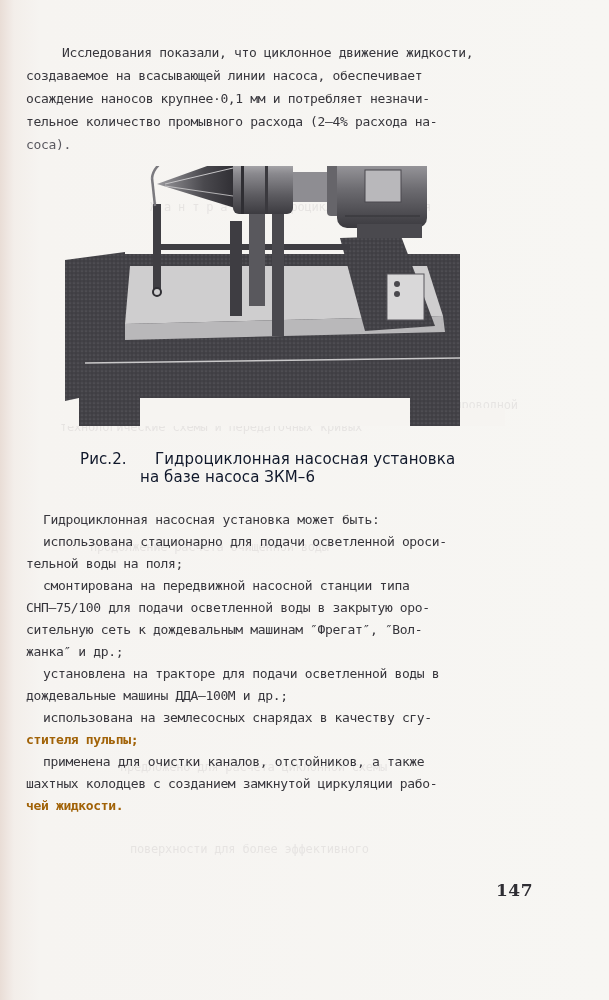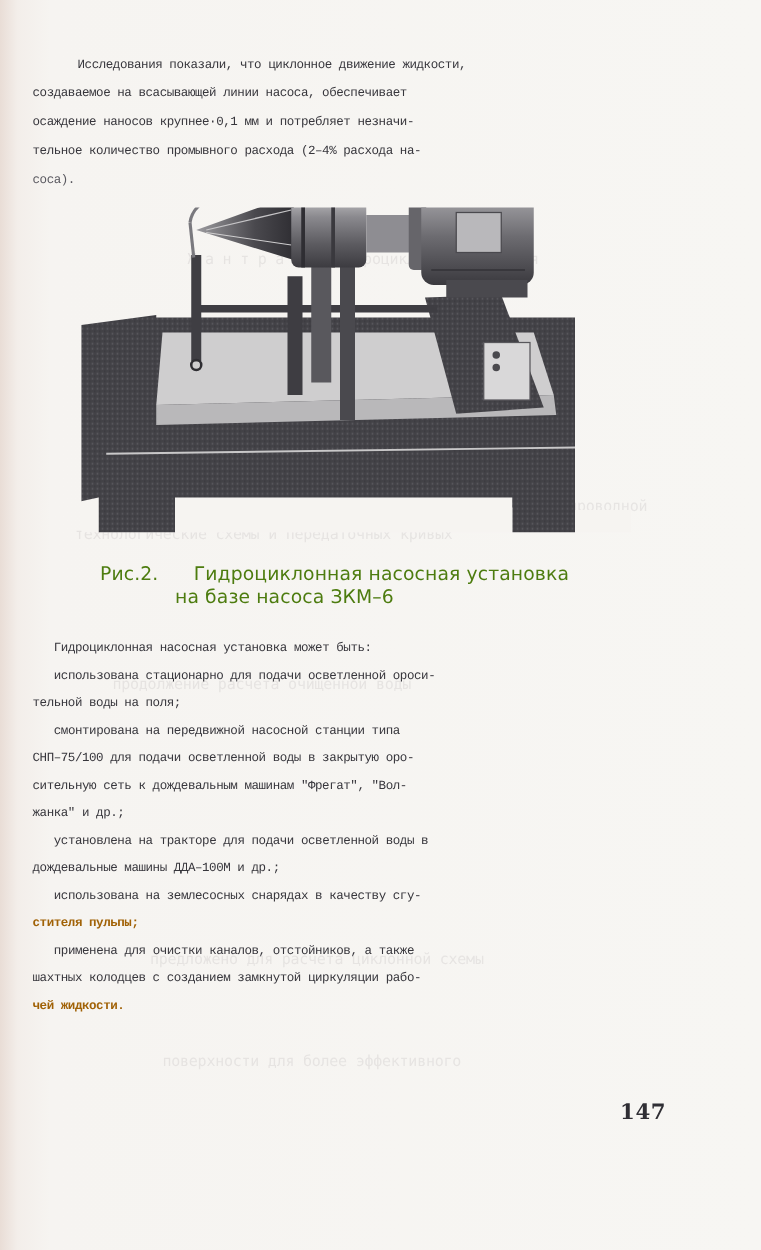--- a/index.html
+++ b/index.html
@@ -5,30 +5,29 @@
     html, body { margin: 0; padding: 0; }
     body {
       width: 609px; height: 1000px; overflow: hidden; position: relative;
       background: linear-gradient(90deg, #e9ddd6 0px, #f3eeea 14px, #f6f4f1 40px, #f7f6f3 100%);
       color: #3b3a40;
       font-family: "DejaVu Sans Mono", "Liberation Mono", monospace;
     }
     .page { position: absolute; left: 0; top: 0; width: 609px; height: 1000px; }
     .line {
       position: absolute; white-space: nowrap;
-      font-size: 10px; line-height: 20px; letter-spacing: -0.35px;
+      font-size: 13px; line-height: 20px; letter-spacing: -0.35px;
       color: #37363c;
-      font-family: Liberation Mono, monospace;
     }
     .faded { color: #5a5960; }
     .bold { font-weight: bold; color: #a16207; }
     .caption {
       position: absolute; white-space: nowrap;
       font-family: "DejaVu Sans", "Liberation Sans", sans-serif;
-      font-size: 15px; line-height: 20px; color: #4d7c0f; letter-spacing: 0.1px;
+      font-size: 15px; line-height: 20px; color: #0f172a; letter-spacing: 0.1px;
     }
     .figure { position: absolute; left: 65px; top: 166px; width: 440px; height: 260px; }
     .page-number {
       position: absolute; left: 496px; top: 880px;
       font-family: "DejaVu Serif", "Liberation Serif", serif;
       font-weight: bold; font-size: 17px; color: #2f2e34; letter-spacing: 0.5px;
     }
     .ghost {
       position: absolute; white-space: nowrap; color: rgba(120,118,125,0.13);
       font-size: 12px; letter-spacing: -0.2px;

